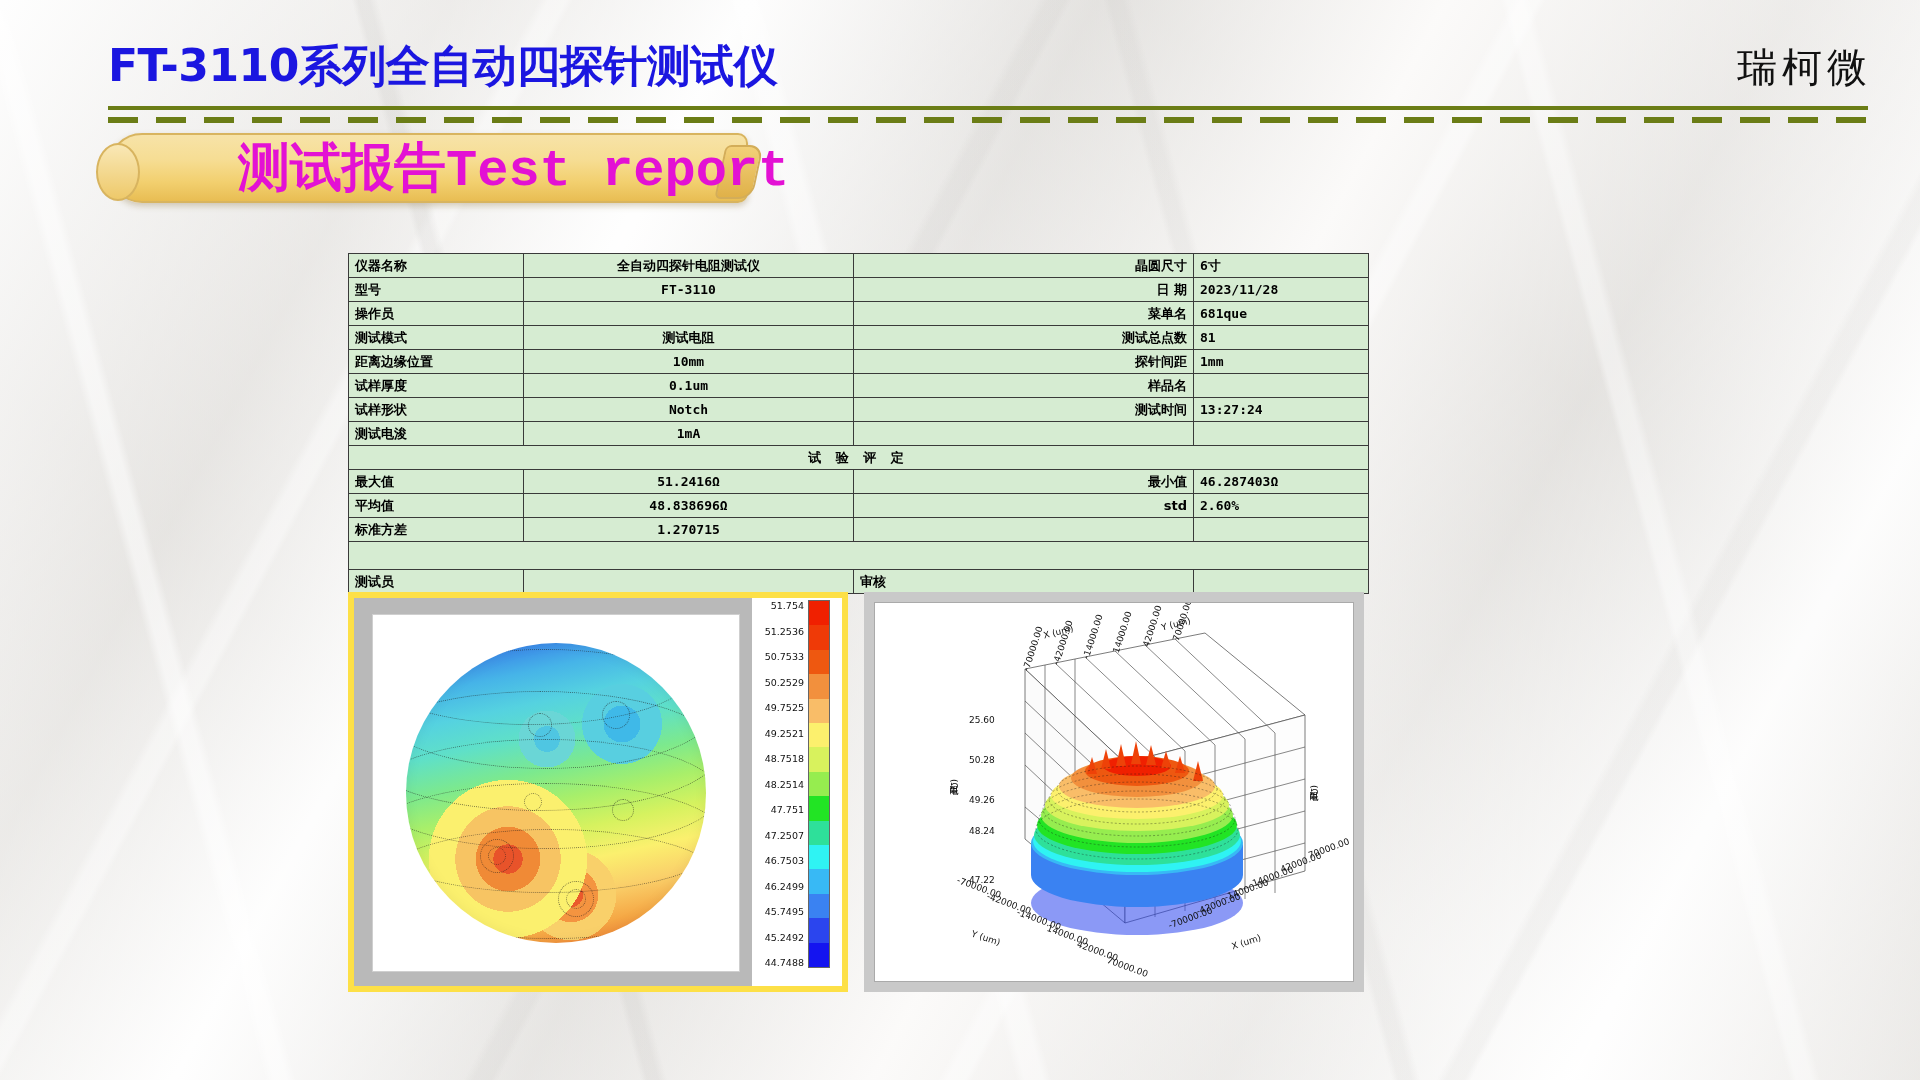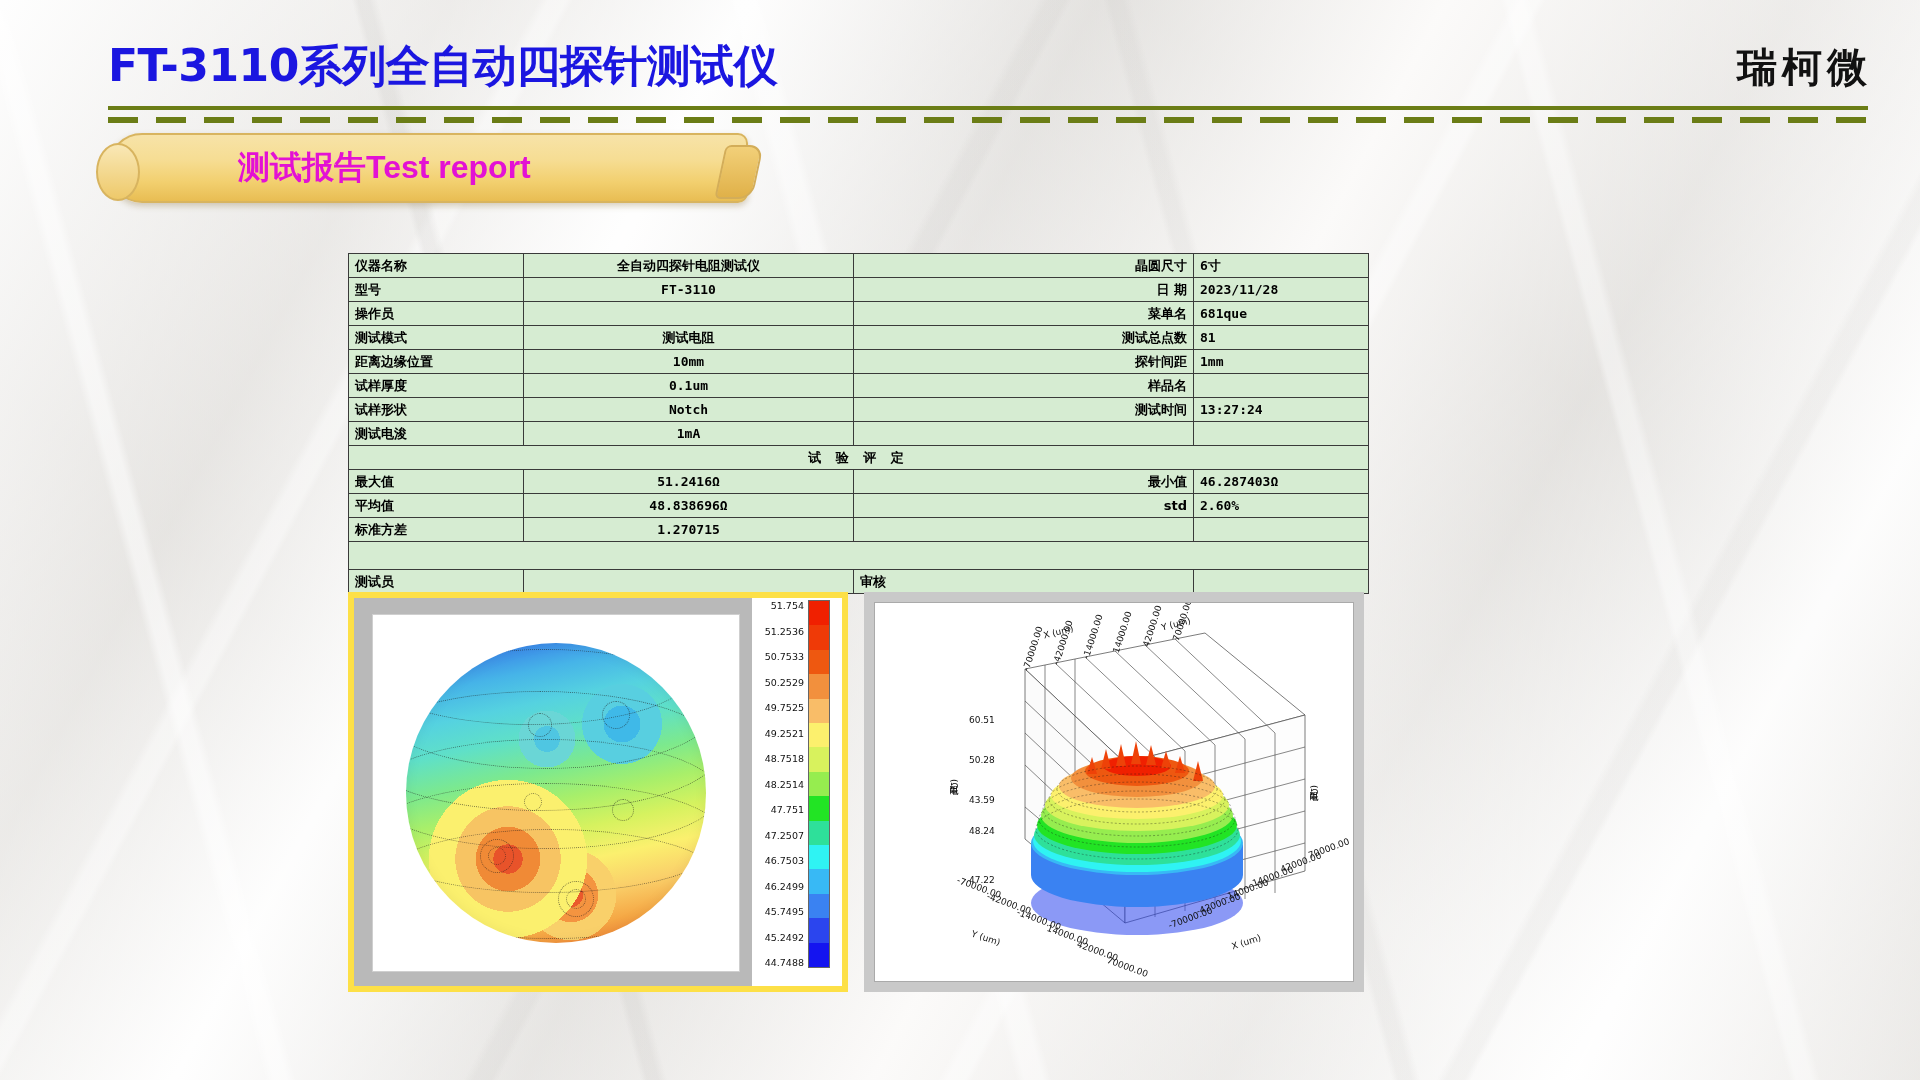--- a/index.html
+++ b/index.html
@@ -34,21 +34,21 @@
     font-size:44px; font-weight:bold; color:#1b16e0;
     letter-spacing:-0.5px; white-space:nowrap;
     font-family:"DejaVu Sans","Liberation Sans", sans-serif;
   }
   #brand { position:absolute; right:48px; top:40px; white-space:nowrap; display:flex; align-items:baseline; }
   #brand-latin {
     font-size:42px; font-weight:bold; color:#43a547; letter-spacing:7px;
     font-family:"DejaVu Sans","Liberation Sans", sans-serif;
   }
   #brand-cjk {
-    font-size:40px; font-weight:bold; color:#111; letter-spacing:5px;
+    font-size:40px; font-weight:normal; color:#111; letter-spacing:5px;
     font-family:"DejaVu Sans","Liberation Sans", sans-serif;
   }
   #rule-solid {
     position:absolute; left:108px; top:106px; width:1760px; height:4px;
     background:#6b7d16;
   }
   #rule-dashed {
     position:absolute; left:108px; top:117px; width:1760px; height:6px;
     background:repeating-linear-gradient(to right,#6b7d16 0 30px, transparent 30px 48px);
   }
@@ -68,22 +68,22 @@
     border:2px solid #d8b45f; border-radius:50%;
   }
   #banner-shape::after {
     content:""; position:absolute; right:-12px; top:10px; width:34px; height:50px;
     background:linear-gradient(180deg,#f2d079,#e0b149);
     border:2px solid #d3ad59; border-radius:6px 14px 14px 6px;
     transform:skewX(-12deg);
   }
   #banner-text {
     position:absolute; left:130px; top:50%; transform:translateY(-50%);
-    font-size:32px; font-weight:bold; color:#e311d4; white-space:nowrap; z-index:3;
-    font-family:Liberation Sans, sans-serif;
+    font-size:52px; font-weight:bold; color:#e311d4; white-space:nowrap; z-index:3;
+    font-family:Liberation Mono, monospace;
   }
 
   
   #report {
     position:absolute; left:348px; top:253px; width:1020px;
     background:#d6ecd2;
     font-family:"DejaVu Sans","Liberation Sans", sans-serif;
   }
   table.rpt { width:100%; border-collapse:collapse; table-layout:fixed; }
   table.rpt td {
@@ -390,23 +390,23 @@
       </svg>
 
       <div class="ax-label" style="left:168px;top:24px;transform:rotate(-14deg);">X (um)</div>
       <div class="ax-label" style="left:286px;top:16px;transform:rotate(-14deg);">Y (um)</div>
       <div class="ax-label" style="left:432px;top:182px;writing-mode:vertical-rl;">电阻(Ω)</div>
       <div class="ax-label" style="left:72px;top:176px;writing-mode:vertical-rl;">电阻(Ω)</div>
       <div class="ax-label" style="left:96px;top:330px;transform:rotate(18deg);">Y (um)</div>
       <div class="ax-label" style="left:356px;top:334px;transform:rotate(-18deg);">X (um)</div>
 
       <div id="ztick-col">
-          <div class="ax-label" style="left: 94px; top: 112px;">60.51</div>
+          <div class="ax-label" style="left: 94px; top: 112px;">25.60</div>
           <div class="ax-label" style="left: 94px; top: 152px;">50.28</div>
-          <div class="ax-label" style="left: 94px; top: 192px;">43.59</div>
+          <div class="ax-label" style="left: 94px; top: 192px;">49.26</div>
           <div class="ax-label" style="left: 94px; top: 223px;">48.24</div>
           <div class="ax-label" style="left: 94px; top: 272px;">47.22</div>
         </div>
       <div id="xtop-col">
           <div class="ax-label" style="left: 146px; top: 66px; transform: rotate(-72deg); transform-origin: left top;">-70000.00</div>
           <div class="ax-label" style="left: 176px; top: 60px; transform: rotate(-72deg); transform-origin: left top;">-42000.00</div>
           <div class="ax-label" style="left: 206px; top: 54px; transform: rotate(-72deg); transform-origin: left top;">-14000.00</div>
           <div class="ax-label" style="left: 236px; top: 48px; transform: rotate(-72deg); transform-origin: left top;">14000.00</div>
           <div class="ax-label" style="left: 266px; top: 42px; transform: rotate(-72deg); transform-origin: left top;">42000.00</div>
           <div class="ax-label" style="left: 296px; top: 36px; transform: rotate(-72deg); transform-origin: left top;">70000.00</div>

